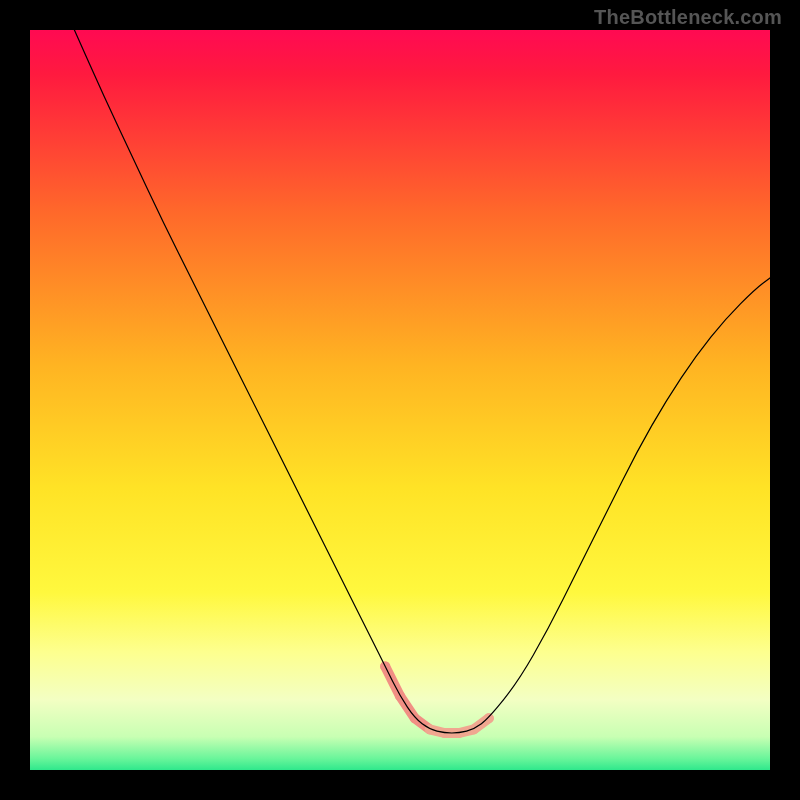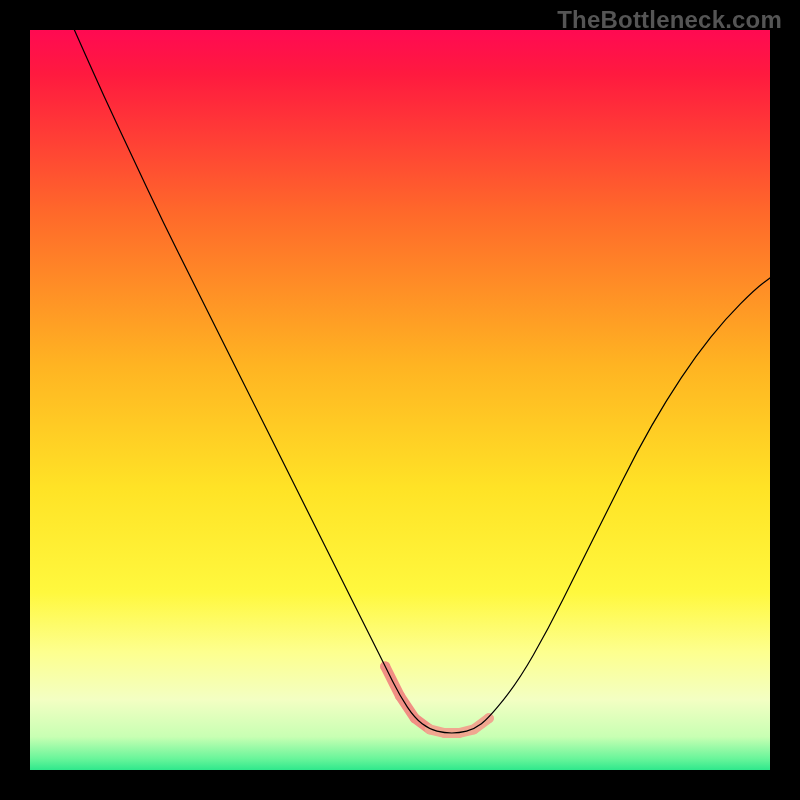--- a/index.html
+++ b/index.html
@@ -14,21 +14,21 @@
   .frame {
     position: relative;
     width: 800px;
     height: 800px;
     background: #000;
   }
   .watermark {
     position: absolute;
     top: 6px;
     right: 18px;
-    font-size: 24px;
+    font-size: 20px;
     font-weight: 600;
     color: #555;
     letter-spacing: 0.2px;
     z-index: 20;
     pointer-events: none;
   }
   .plot-wrap {
     position: absolute;
     top: 30px;
     left: 30px;

